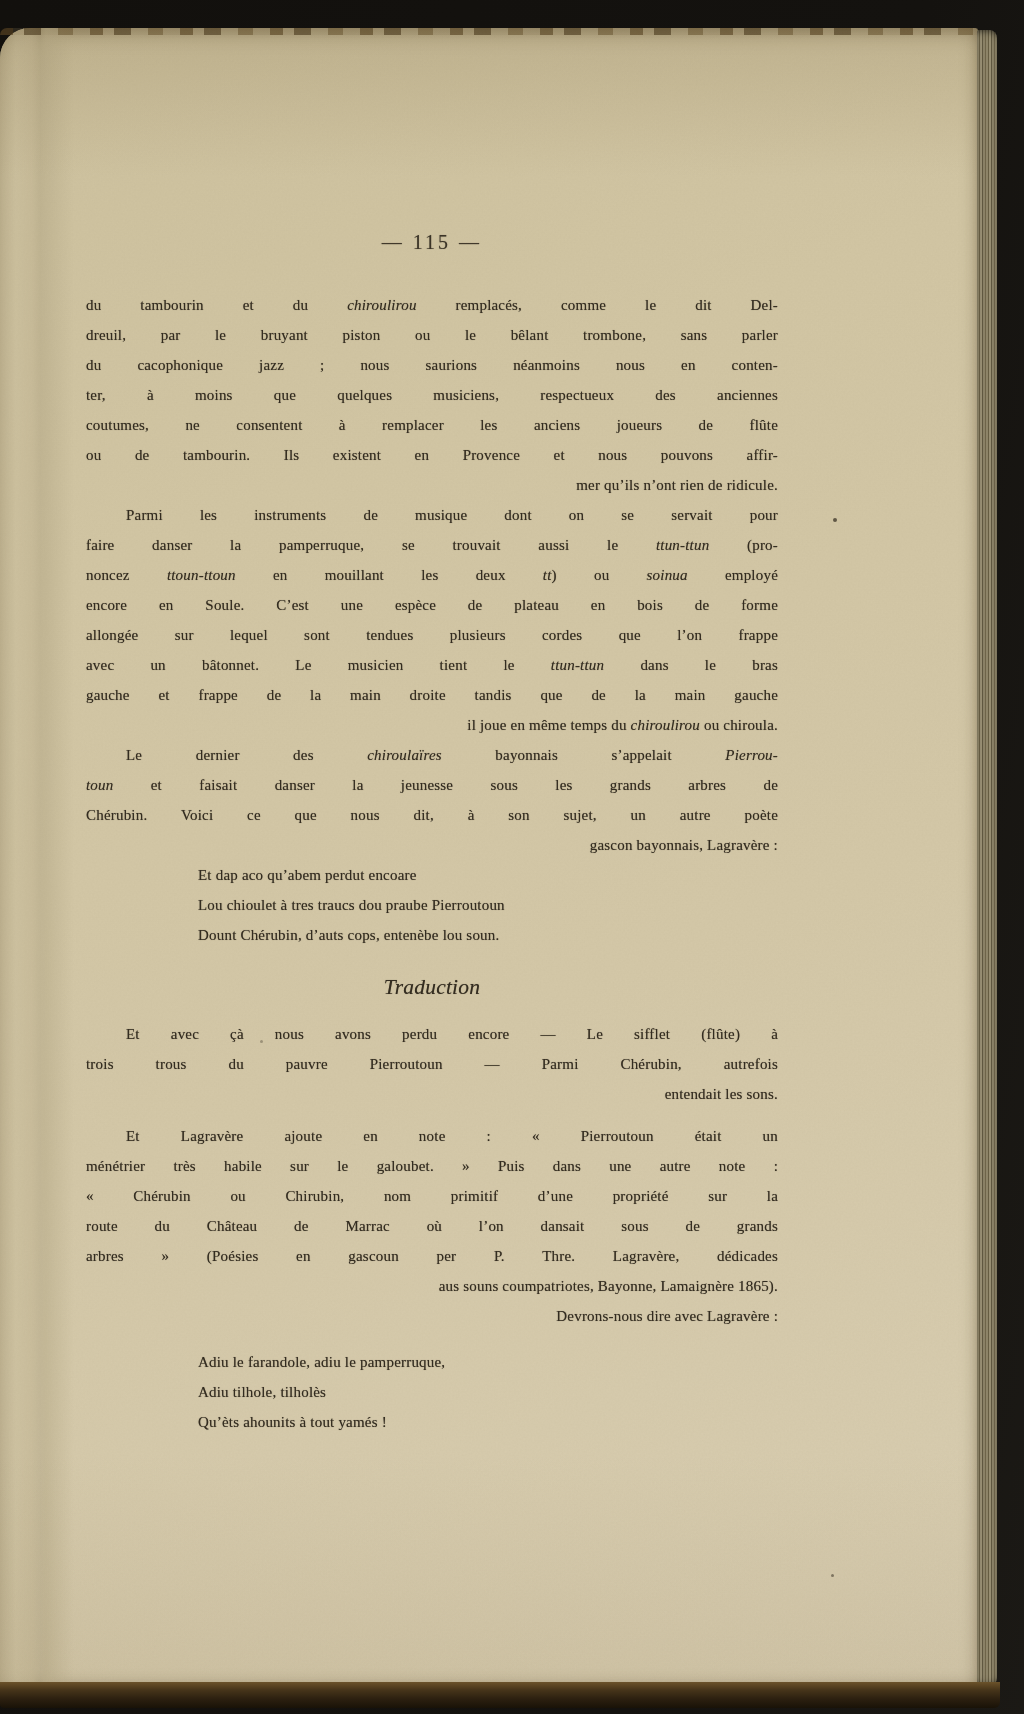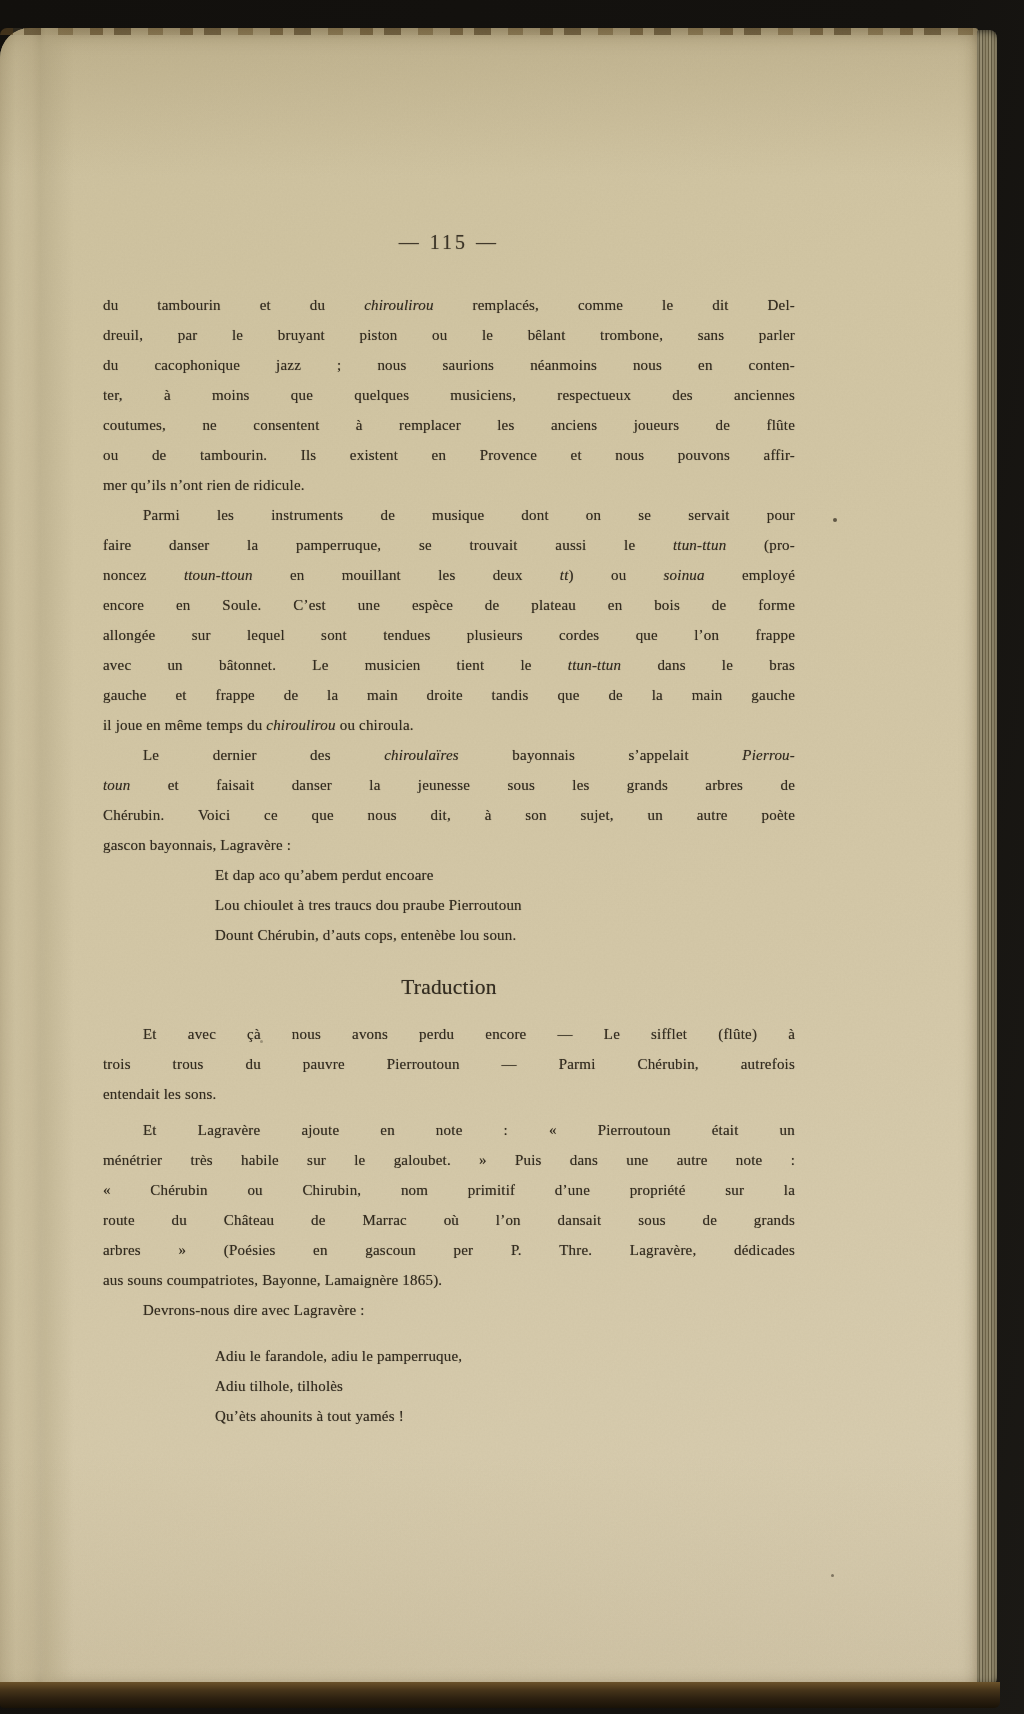--- a/index.html
+++ b/index.html
@@ -49,36 +49,36 @@
     border-radius:2px 8px 8px 3px;
     box-shadow:inset 0 6px 8px -6px rgba(0,0,0,.8),inset 0 -6px 8px -6px rgba(0,0,0,.8);
   }
   
   .bottom-band{
     position:absolute;left:0;top:1682px;width:1000px;height:26px;
     background:linear-gradient(180deg,#6b522a 0%,#47351a 30%,#2c2010 65%,#191207 100%);
     border-radius:0 0 6px 4px;
   }
   
-  .textcol{position:absolute;left:103px;top:0;width:692px;height:100%;}
+  .textcol{position:absolute;left:86px;top:0;width:692px;height:100%;}
   .pagenum{
     position:absolute;top:203px;left:0;width:100%;text-align:center;
     font-size:20px;color:#3b3427;letter-spacing:3px;
     text-shadow:0 0 1px rgba(50,42,28,.45);
   }
   .body-text{position:absolute;top:262px;left:0;width:100%;color:#332c20;
     text-shadow:0 0 .8px rgba(46,38,26,.55);}
   .line{height:30px;line-height:30px;font-size:15px;letter-spacing:.2px;}
   .line.j{text-align:justify;text-align-last:justify;}
-  .line.l{text-align:left;}
+  .line.l{text-align:right;}
   .line.fi{padding-left:40px;}
   .verse .line{padding-left:112px;text-align:right;text-align-last:left;}
   .heading{margin:22px 0 17px;}
-  .heading .line{text-align:left;text-align-last:center;font-size:21.5px;}
-  .block-6{margin-top:6px;}
+  .heading .line{text-align:left;text-align-last:center;font-style:italic;font-size:21.5px;}
+  .block-6{margin-top:12px;}
   .block-8{margin-top:16px;}
   i{font-style:italic;}
   
   .speck{position:absolute;border-radius:50%;background:#3a3226;opacity:.75;}
   .speck.s1{left:833px;top:490px;width:4px;height:4px;}
   .speck.s2{left:831px;top:1546px;width:3px;height:3px;opacity:.55;}
   .speck.s3{left:260px;top:1012px;width:3px;height:3px;opacity:.35;}
 </style>
 </head>
 <body>

